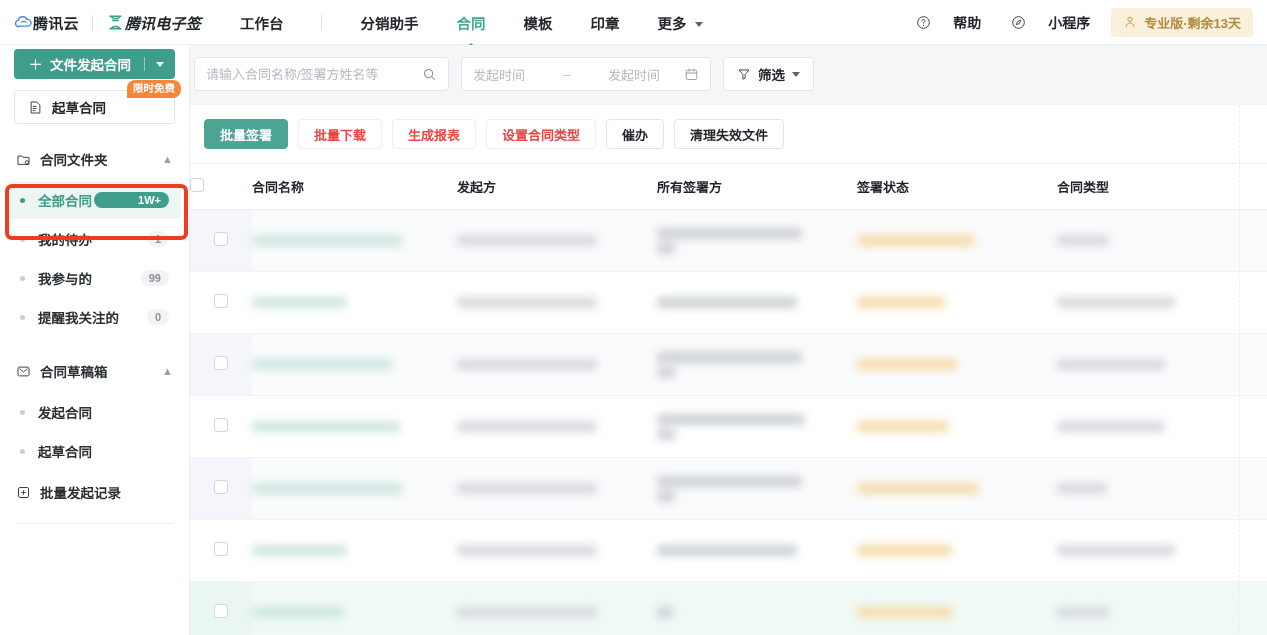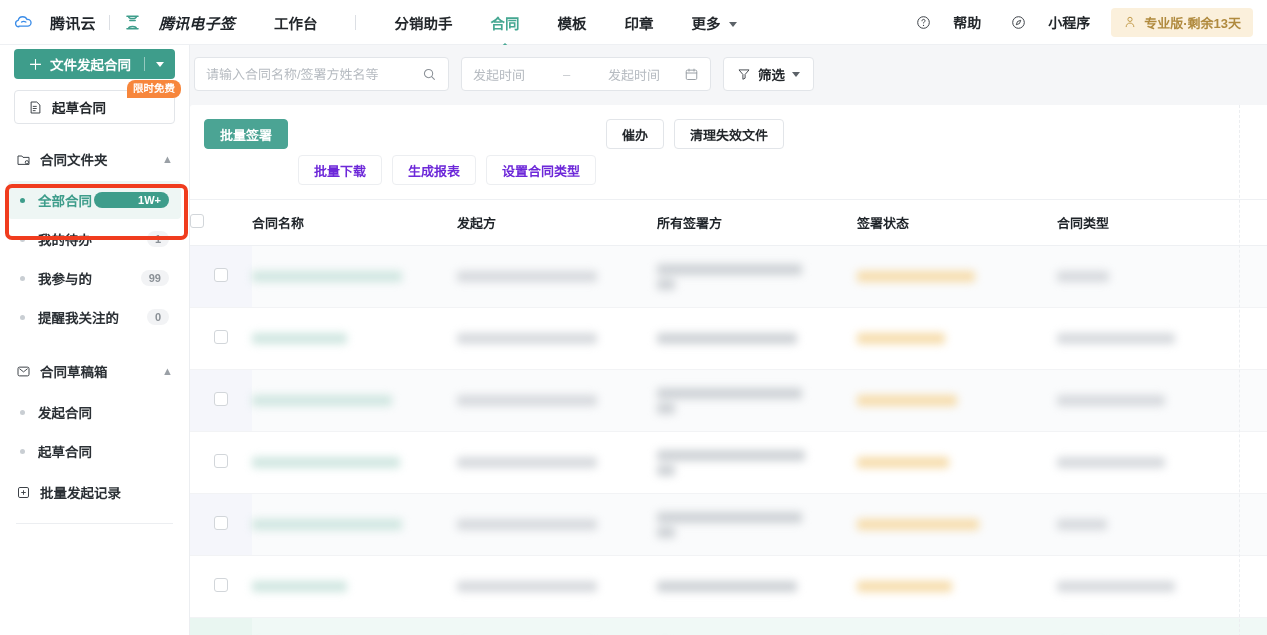--- a/index.html
+++ b/index.html
@@ -9,21 +9,21 @@
     background: #f5f6f8; overflow: hidden;
     -webkit-font-smoothing: antialiased;
   }
 
   
   .topbar {
     height: 45px; background: #ffffff; display: flex; align-items: center;
     padding: 0 14px; position: relative; border-bottom: 1px solid #eef0f3;
   }
   .brand-group { display: flex; align-items: center; gap: 0; }
-  .brand { display: flex; align-items: center; gap: 17px; }
+  .brand { display: flex; align-items: center; gap: 0; }
   .brand-text { font-size: 15px; font-weight: 700; color: #1f2429; letter-spacing: .3px; }
   .brand-text.italic { font-style: italic; letter-spacing: .2px; }
   .vdiv { width: 1px; height: 15px; background: #dcdfe4; margin: 0 13px; }
   .navlinks { display: flex; align-items: center; margin-left: 26px; gap: 12px; }
   .navlink {
     font-size: 14.5px; color: #23272b; padding: 0 13px; font-weight: 600;
     position: relative; cursor: pointer; white-space: nowrap;
   }
   .navlink.active { color: #45a792; }
   .navlink .caret-sm {
@@ -152,21 +152,21 @@
     height: 100%; position: relative;
   }
   .btn-row { display: flex; gap: 10px; padding: 14px 0 14px 14px; }
   .abtn {
     height: 30px; border-radius: 4px; border: 1px solid #e2e5e9; background: #fff;
     font-size: 13px; color: #23272b; font-weight: 600; padding: 0 15px;
     display: flex; align-items: center; justify-content: center; cursor: pointer;
     font-family: inherit; white-space: nowrap;
   }
   .abtn.primary { background: #4ba494; border-color: #4ba494; color: #fff; }
-  .abtn.disabled { color: #6d28d9; background: #fff; border-color: #eceef1; cursor: not-allowed; margin-top: 36px; }
+  .abtn.disabled { color: #ef4444; background: #fff; border-color: #eceef1; cursor: not-allowed; }
 
   
   .tbl { width: 100%; border-collapse: collapse; table-layout: fixed; }
   .tbl th {
     text-align: left; font-size: 13px; color: #1f2429; font-weight: 700;
     padding: 13px 0 13px 0; border-top: 1px solid #eef0f3; border-bottom: 1px solid #eef0f3;
     background: #fff; height: 44px; vertical-align: middle;
   }
   .tbl td {
     padding: 0; border-bottom: 1px solid #f2f3f5; vertical-align: middle;

